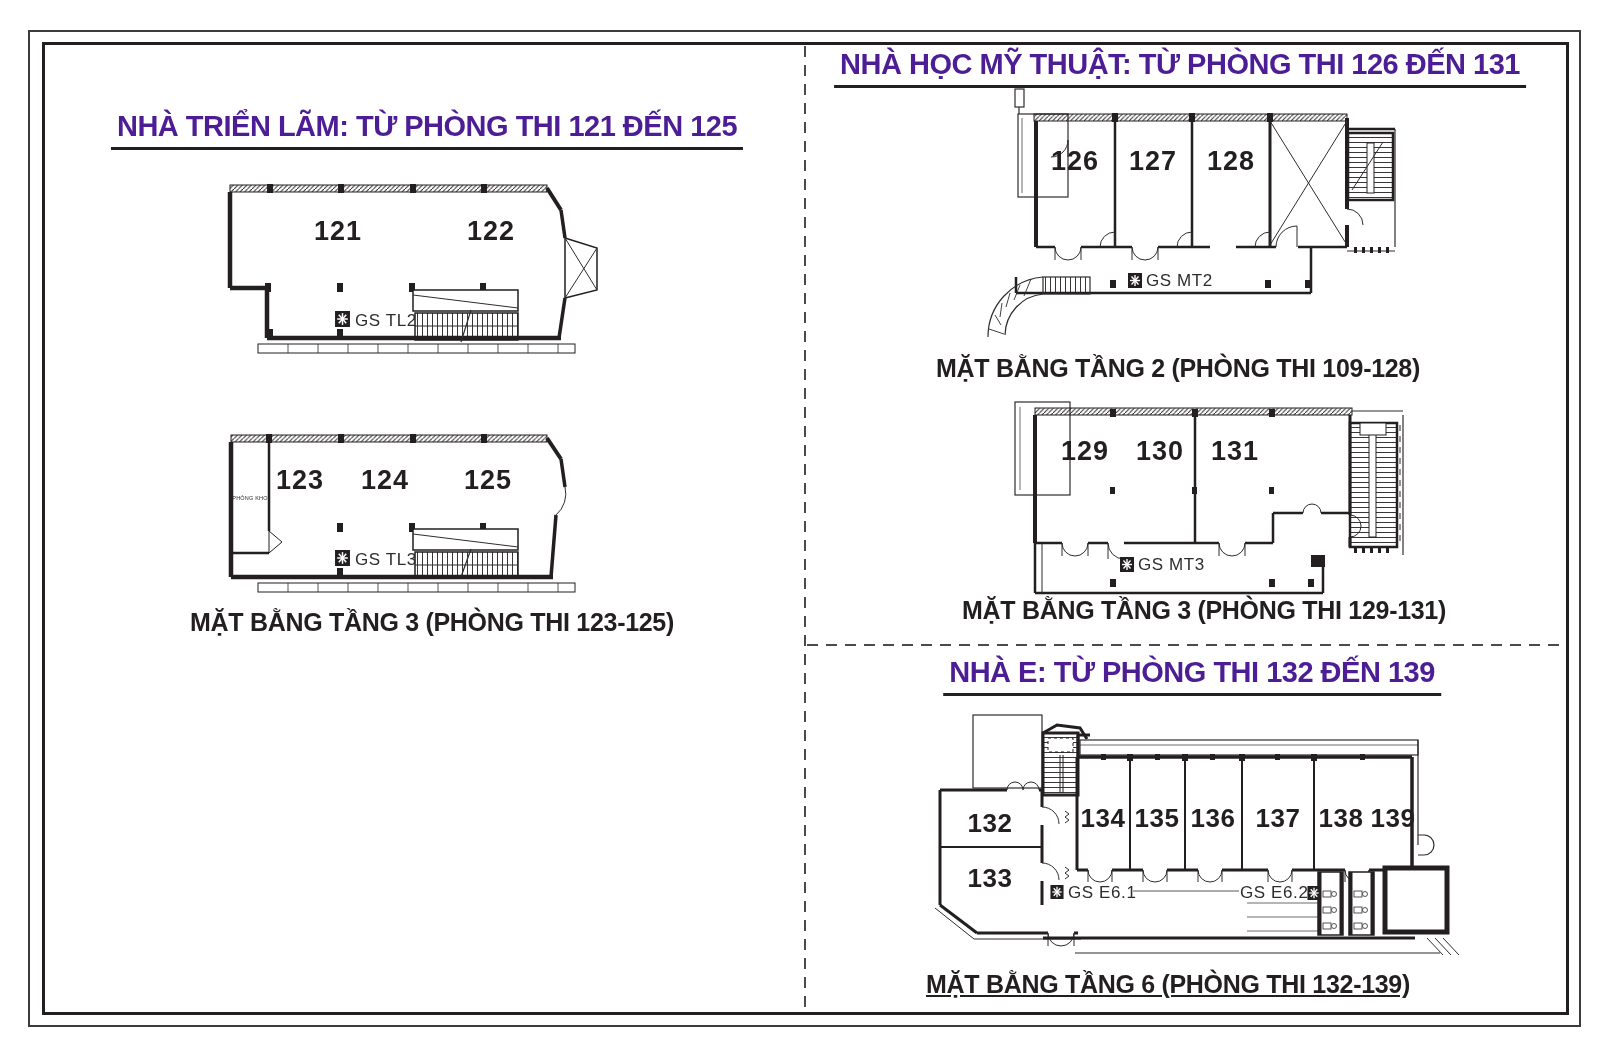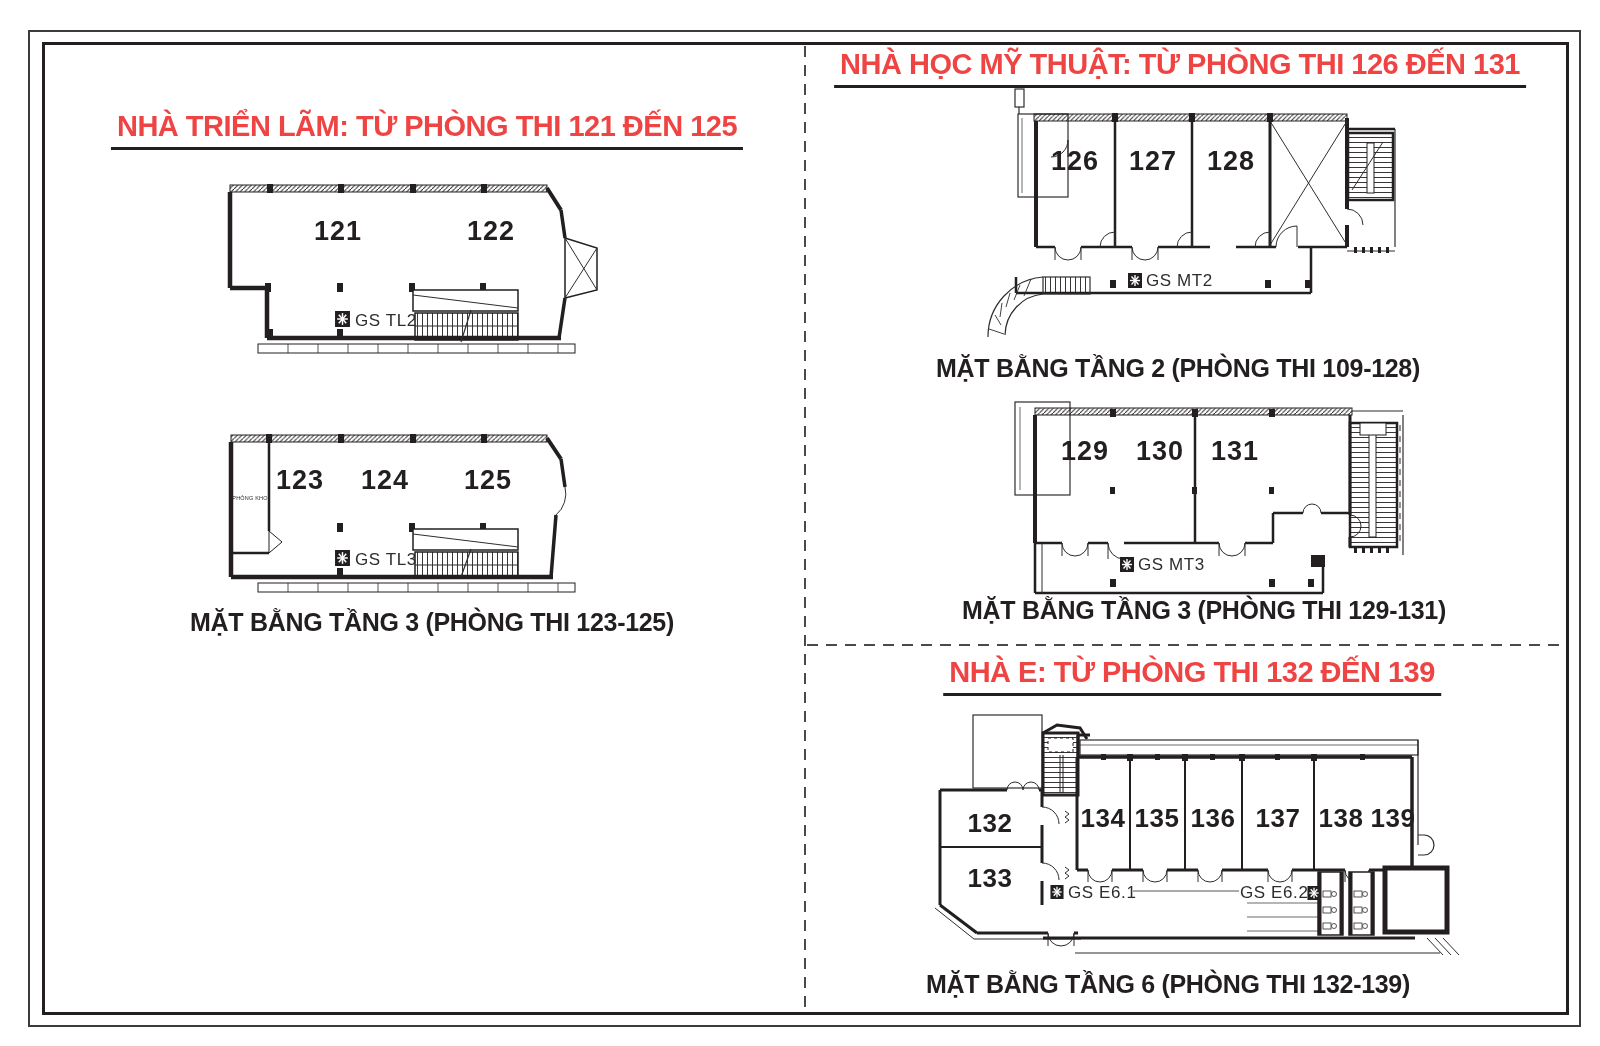--- a/index.html
+++ b/index.html
@@ -8,21 +8,21 @@
     font-family:"Liberation Sans","DejaVu Sans",sans-serif;color:#231f20;overflow:hidden;
   }
   .border-outer{position:absolute;left:28px;top:30px;width:1549px;height:993px;border:2px solid #3c3c3c;}
   .border-inner{position:absolute;left:42px;top:42px;width:1521px;height:967px;border:3px solid #231f20;}
   .vdash{position:absolute;left:804px;top:46px;width:2px;height:962px;
     background:repeating-linear-gradient(to bottom,#4a4a4a 0 11px,transparent 11px 19px);}
   .hdash{position:absolute;left:807px;top:644px;width:758px;height:2px;
     background:repeating-linear-gradient(to right,#4a4a4a 0 11px,transparent 11px 19px);}
   .sec-title{
     position:absolute;transform:translateX(-50%);white-space:nowrap;
-    font-weight:bold;font-size:29px;letter-spacing:-0.5px;color:#ef4444;text-align:right;
+    font-weight:bold;font-size:29px;letter-spacing:-0.5px;color:#4c1d95;text-align:right;
   }
   .sec-title .u{display:inline-block;padding:0 6px 4px 6px;border-bottom:3px solid #231f20;}
   .plan-caption{
     position:absolute;transform:translateX(-50%);white-space:nowrap;
     font-weight:bold;font-size:25px;letter-spacing:-0.3px;color:#231f20;
   }
   .plan{position:absolute;}
   .plan svg{display:block;overflow:visible;}
   .plan text{font-family:"Liberation Sans","DejaVu Sans",sans-serif;fill:#231f20;}
   text.room{font-size:27px;font-weight:bold;letter-spacing:1px;text-anchor:middle;}
@@ -374,15 +374,15 @@
       <text class="room-sm" x="95" y="137">132</text>
       <text class="room-sm" x="95" y="192">133</text>
       <text class="room-sm" x="208" y="132">134</text>
       <text class="room-sm" x="262" y="132">135</text>
       <text class="room-sm" x="318" y="132">136</text>
       <text class="room-sm" x="383" y="132">137</text>
       <text class="room-sm" x="446" y="132">138</text>
       <text class="room-sm" x="498" y="132">139</text>
     </svg>
   </div>
-  <div class="plan-caption" style="left:1168px;top:970px;">MẶT BẰNG TẦNG 6 (PHÒNG THI 132-139)</div>
+  <div class="plan-caption" style="left:1168px;top:970px;text-decoration:underline;">MẶT BẰNG TẦNG 6 (PHÒNG THI 132-139)</div>
 
 </div>
 
 </body></html>

